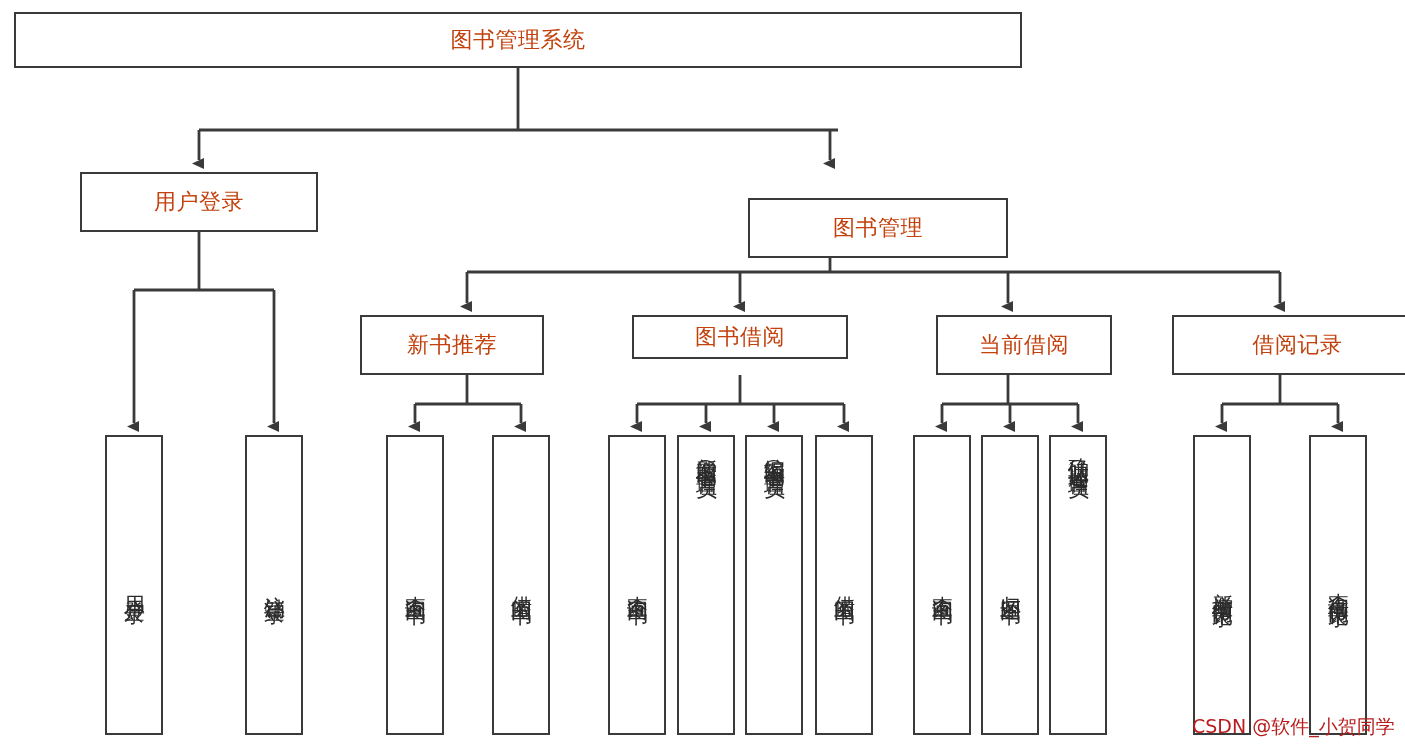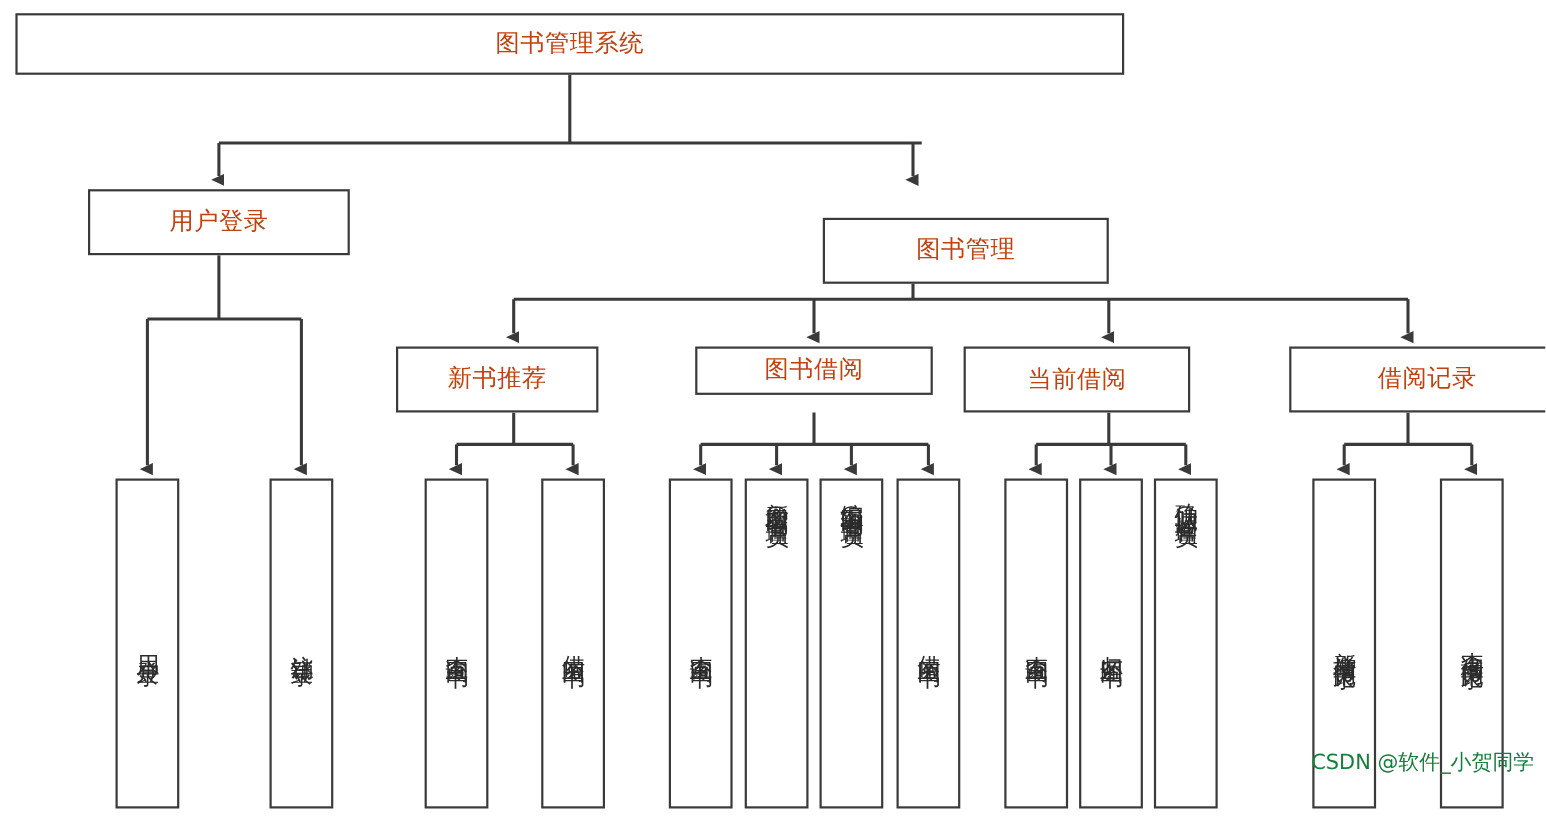--- a/index.html
+++ b/index.html
@@ -56,23 +56,23 @@
     align-items: center;
     justify-content: center;
   }
   .leaf-box.align-top {
     align-items: flex-start;
     padding-top: 4px;
   }
   #watermark {
     position: absolute;
     left: 1192px;
-    top: 680px;
+    top: 714px;
     font-size: 19px;
-    color: #15803d;
+    color: #b91c1c;
     white-space: nowrap;
     font-family: "DejaVu Sans", "Liberation Sans", sans-serif;
   }
 </style>
 </head>
 <body>
 
 <div id="diagram-root">
 
   <svg id="diagram-svg" viewBox="0 0 1405 747">
@@ -138,21 +138,21 @@
   </div>
 
   <div class="node-box" style="left:360px; top:315px; width:184px; height:60px;">
     <span class="node-label-h">新书推荐</span>
   </div>
 
   <div class="node-box" style="left:632px; top:315px; width:216px; height:44px;">
     <span class="node-label-h">图书借阅</span>
   </div>
 
-  <div class="node-box" style="left:876px; top:315px; width:206px; height:60px;font-family:Liberation Serif, serif;">
+  <div class="node-box" style="left:936px; top:315px; width:176px; height:60px;">
     <span class="node-label-h">当前借阅</span>
   </div>
 
   <div class="node-box" style="left:1172px; top:315px; width:251px; height:60px;">
     <span class="node-label-h">借阅记录</span>
   </div>
 
   <div class="node-box leaf-box" style="left:105px; top:435px; width:58px; height:300px;">
     <span class="node-label-v">用户登录</span>
   </div>

